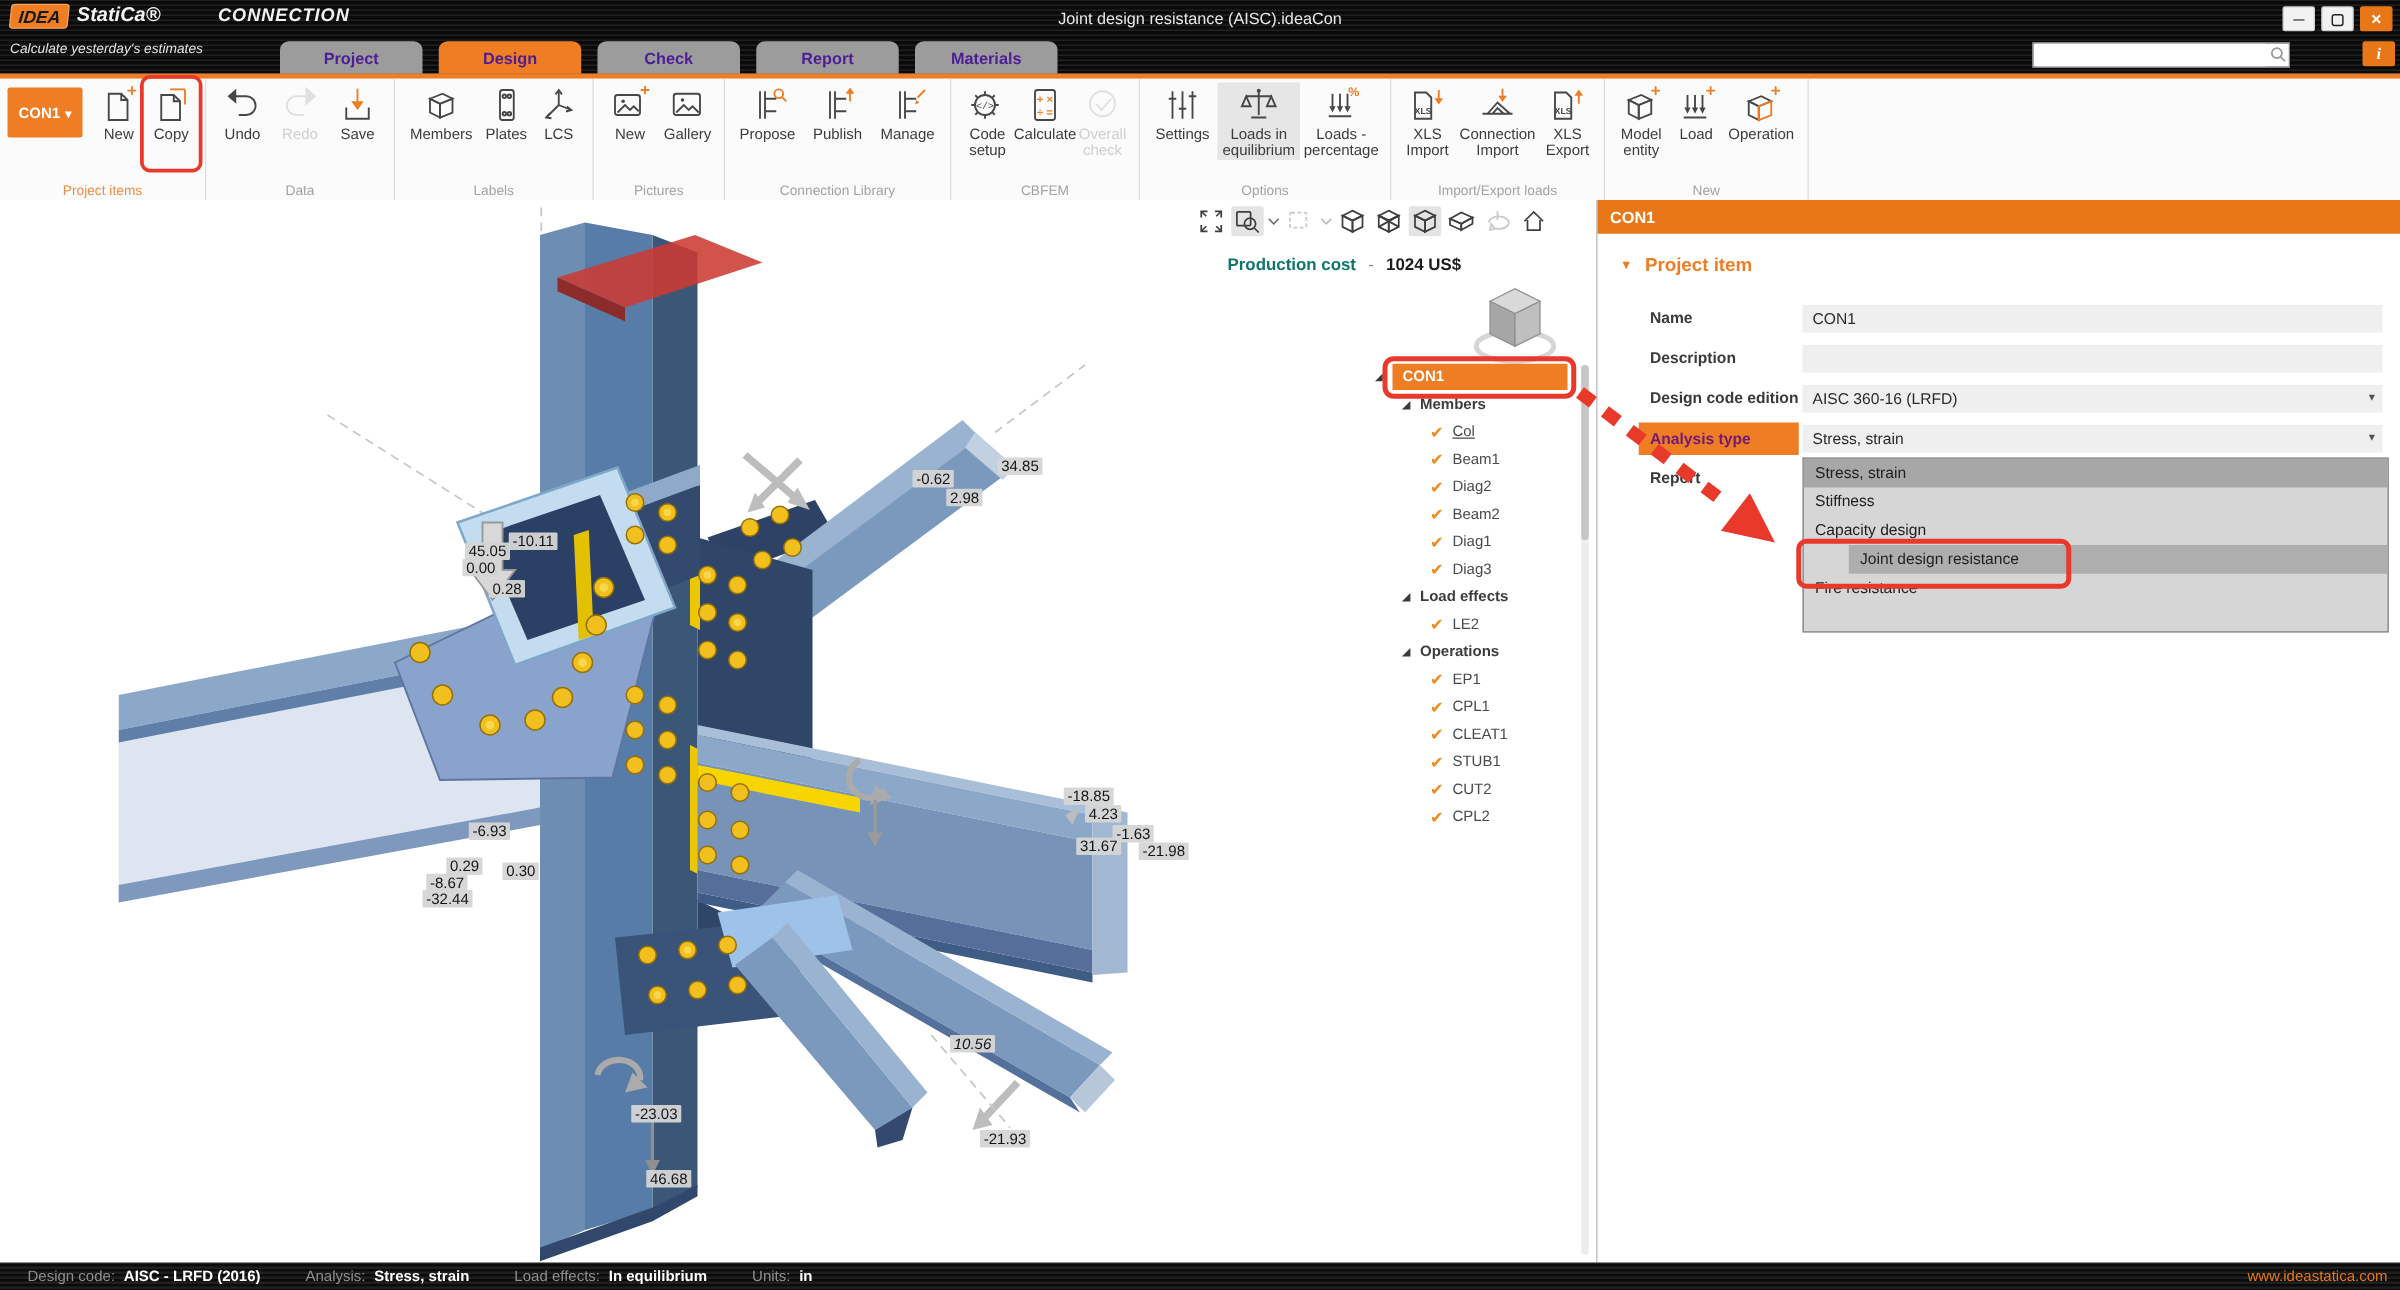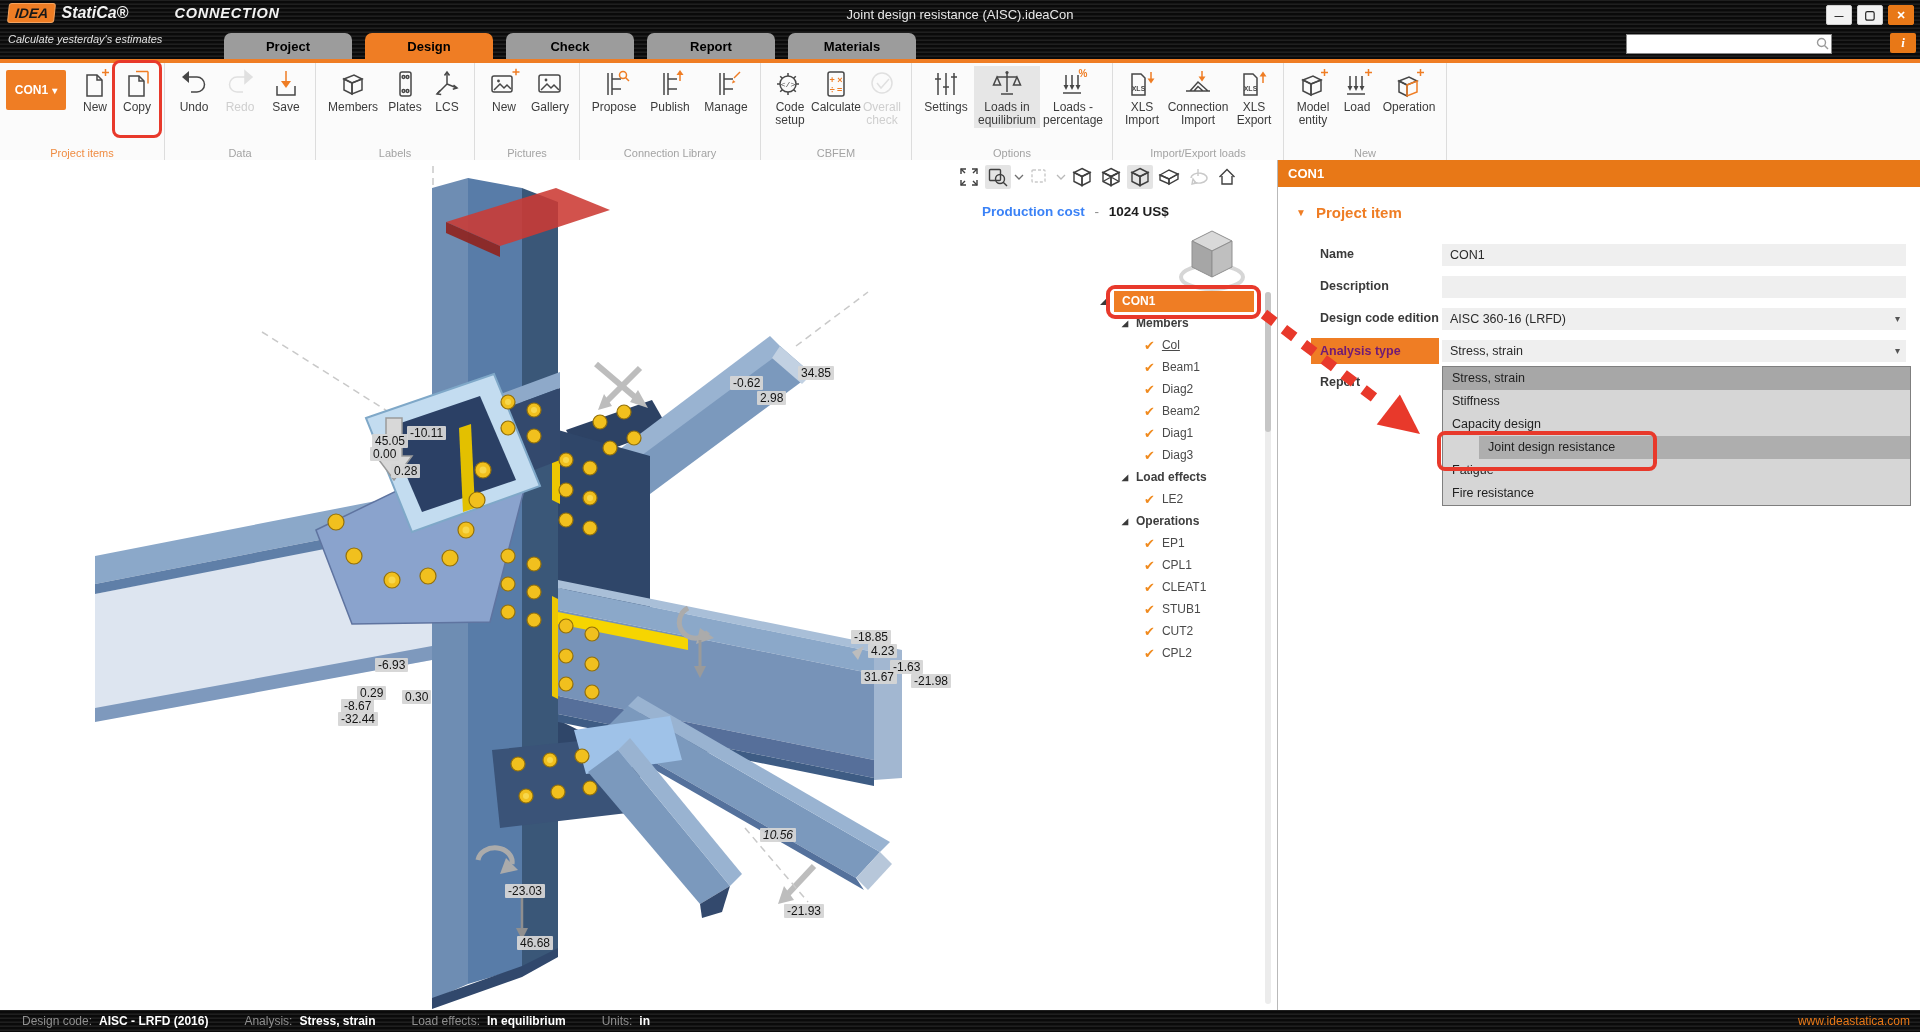--- a/index.html
+++ b/index.html
@@ -17,21 +17,21 @@
   .wbtn{width:24px;height:18px;border-radius:2px;display:flex;align-items:center;justify-content:center;
         font-size:11px;font-weight:bold;background:#f2f2f2;color:#222;border:1px solid #cfcfcf;}
   .wbtn.close{background:#e87817;color:#fff;border-color:#e87817;}
   .min-glyph::before{content:"—";font-size:9px;}
   .max-glyph::before{content:"▢";font-size:12px;}
   .close-glyph::before{content:"✕";}
   
   #row2{position:absolute;left:0;top:28px;width:1920px;height:31px;}
   .tagline{position:absolute;left:8px;top:5px;color:#e4e4e4;font-style:italic;font-size:11px;}
   .tabs{position:absolute;left:224px;bottom:0;display:flex;gap:13px;}
-  .tab{width:128px;height:26px;border-radius:7px 7px 0 0;background:#9c9c9c;color:#000000;font-weight:bold;
+  .tab{width:114px;height:26px;border-radius:7px 7px 0 0;background:#9c9c9c;color:#4c1d95;font-weight:bold;
        font-size:13px;display:flex;align-items:center;justify-content:center;}
   .tab.active{background:#ef7d24;}
   .searchbox{position:absolute;right:88px;top:6px;width:204px;height:18px;background:#fff;border:1px solid #888;}
   .searchbox input{position:absolute;left:2px;top:0;width:180px;height:16px;border:none;outline:none;font-size:11px;}
   .search-ic{position:absolute;right:2px;top:2px;}
   .info-btn{position:absolute;right:4px;top:5px;width:26px;height:20px;background:#e87817;border-radius:2px;
             color:#fff;font-weight:bold;font-family:"Liberation Serif",serif;font-style:italic;
             display:flex;align-items:center;justify-content:center;font-size:13px;}
   #orangebar{position:absolute;left:0;top:59px;width:1920px;height:4px;background:#ef7d24;}
   
@@ -61,21 +61,21 @@
   
   #viewport{position:absolute;left:0;top:160px;width:1277px;height:850px;background:#fff;overflow:hidden;}
   #model{position:absolute;left:0;top:0;}
   .vtoolbar{position:absolute;left:956px;top:5px;display:flex;align-items:center;gap:3px;}
   .vslot{width:26px;height:24px;display:flex;align-items:center;justify-content:center;border-radius:2px;}
   .vslot.on{background:#e4e4e4;}
   .vslot svg path,.vslot svg rect,.vslot svg circle,.vslot svg polygon{stroke:#3f3f3f;fill:none;stroke-width:1.4px;}
   .vslot.dim svg path,.vslot.dim svg rect,.vslot.dim svg polygon{stroke:#c9c9c9;}
   .vcaret{width:10px;height:24px;display:flex;align-items:center;}
   .prodcost{position:absolute;left:982px;top:44px;font-size:13.5px;white-space:nowrap;}
-  .prodcost .pc-label{color:#3b82f6;font-weight:bold;}
+  .prodcost .pc-label{color:#0f766e;font-weight:bold;}
   .prodcost .pc-sep{color:#8a8a8a;margin:0 6px;}
   .prodcost .pc-val{color:#1d1d1d;font-weight:bold;}
   .navcube{position:absolute;left:1172px;top:58px;}
   .dimlabel{position:absolute;background:rgba(213,213,213,.95);color:#141414;font-size:12px;
             padding:0 3px;border-radius:1px;white-space:nowrap;}
   
   .tree{position:absolute;left:1100px;top:130px;width:174px;font-size:12px;color:#4a4a4a;}
   .trow{display:flex;align-items:center;height:22px;}
   .expander{width:10px;margin-right:4px;color:#3a3a3a;font-size:8px;}
   .expander::before{content:"◢";}
@@ -795,21 +795,20 @@
       <span class="plabel">Report</span>
     </div>
 
     <div class="dropdown">
       <div>
 
       <div class="ddopt sel">Stress, strain</div>
           <div class="ddopt">Stiffness</div>
           <div class="ddopt">Capacity design</div>
           <div class="ddopt hl">Joint design resistance</div>
-          <div class="ddopt">Fatigue</div>
           <div class="ddopt">Fire resistance</div>
         </div>
       <div class="dd-annot"></div>
     </div>
   </div>
 
   <svg class="arrow-overlay" width="200" height="155" viewBox="0 0 200 155">
     <line x1="12" y1="8" x2="128" y2="96" stroke="#e8392b" stroke-width="10.5" stroke-dasharray="13 12"></line>
     <polygon points="168,128 124.7,118.6 147.9,88.5" fill="#e8392b"></polygon>
   </svg>

